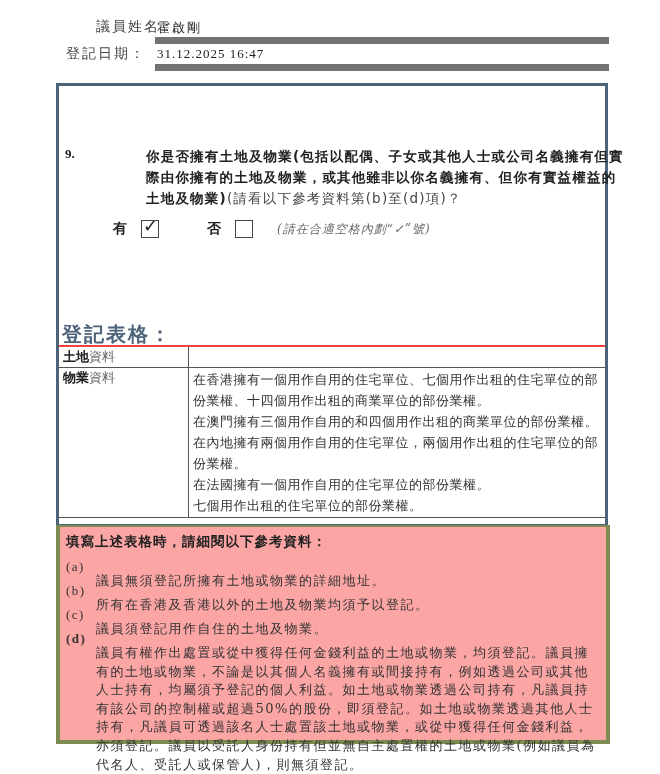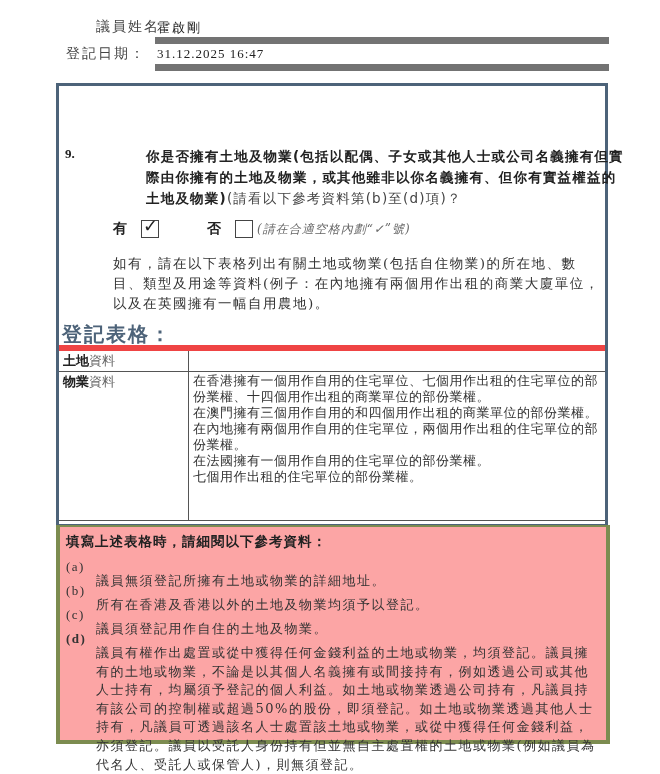--- a/index.html
+++ b/index.html
@@ -23,36 +23,36 @@
   .q-text{position:absolute;left:54px;top:0;width:480px;line-height:21px;font-size:13.5px;
           letter-spacing:1.2px;font-family:"DejaVu Sans","Liberation Sans",sans-serif;margin-left:27px;}
   .q-text .ref{font-weight:normal;color:#444;}
 
   .yn{position:absolute;top:134px;left:54px;font-size:14px;font-weight:bold;
       font-family:"DejaVu Sans",sans-serif;display:flex;align-items:center;}
   .cb{display:inline-block;width:16px;height:16px;border:1.5px solid #444;margin-left:14px;
       position:relative;font-weight:normal;}
   .cb .tick{position:absolute;left:1px;top:-6px;font-size:18px;}
   .no-lbl{margin-left:48px;}
-  .hint{font-style:italic;font-weight:normal;font-size:12px;color:#666;margin-left:4px;letter-spacing:1px;
+  .hint{font-style:italic;font-weight:normal;font-size:12px;color:#666;margin-left:24px;letter-spacing:1px;
         font-family:"DejaVu Serif",serif;}
 
   .instr{position:absolute;left:54px;top:167px;width:490px;font-size:13.5px;line-height:20px;
          color:#333;letter-spacing:1.5px;}
 
   .reg-title{position:absolute;left:3px;top:235px;font-size:20px;font-weight:bold;color:#4d6379;
              letter-spacing:2px;font-family:"DejaVu Sans",sans-serif;}
   table.reg{position:absolute;left:0;top:259px;width:546px;border-collapse:collapse;font-size:13px;}
   table.reg td{border:1px solid #555;vertical-align:top;padding:1px 4px;}
-  table.reg tr:first-child td{border-top:6px solid #ef4444;}
+  table.reg tr:first-child td{border-top:2px solid #ef4444;}
   table.reg td:first-child{width:121px;border-left:none;}
   table.reg td:last-child{border-right:none;}
   table.reg .k-b{font-weight:bold;font-family:"DejaVu Sans",sans-serif;}
   table.reg .k-n{color:#666;}
-  .prop-lines{line-height:16px;color:#333;letter-spacing:0.5px;}
+  .prop-lines{line-height:21px;color:#333;letter-spacing:0.5px;}
 
   .green-box{position:absolute;left:56px;top:525px;width:546px;height:213px;
              border:4px solid #7c8c50;border-top:2px solid #7c8c50;background:#fca5a5;}
   .g-head{position:absolute;left:6px;top:6px;font-weight:bold;font-size:13.5px;letter-spacing:1px;
           font-family:"DejaVu Sans",sans-serif;}
   .g-item{position:absolute;left:6px;font-size:13px;color:#333;letter-spacing:1.5px;}
   .g-item .m{position:absolute;left:0;top:0;font-family:"Liberation Serif",serif;}
   .g-item .t{position:absolute;left:30px;top:13px;width:500px;line-height:18.6px;}
   .g-item.d .m{font-weight:bold;}
 </style>
@@ -76,21 +76,20 @@
     <span class="cb">
         <span class="tick">✓</span>
       </span>
     <span class="no-lbl">否</span>
     <span class="cb">
         <span class="tick"></span>
       </span>
     <span class="hint">(請在合適空格內劃“✓”號)</span>
   </div>
 
-  <div class="instr">如有，請在以下表格列出有關土地或物業(包括自住物業)的所在地、數目、類型及用途等資料(例子：在內地擁有兩個用作出租的商業大廈單位，以及在英國擁有一幅自用農地)。</div>
 
   <div class="reg-title">登記表格：</div>
 
   <table class="reg">
     <tbody>
         <tr>
       <td><span class="k-b">土地</span><span class="k-n">資料</span></td>
       <td style="height:18px;"></td>
     </tr>
     <tr>

